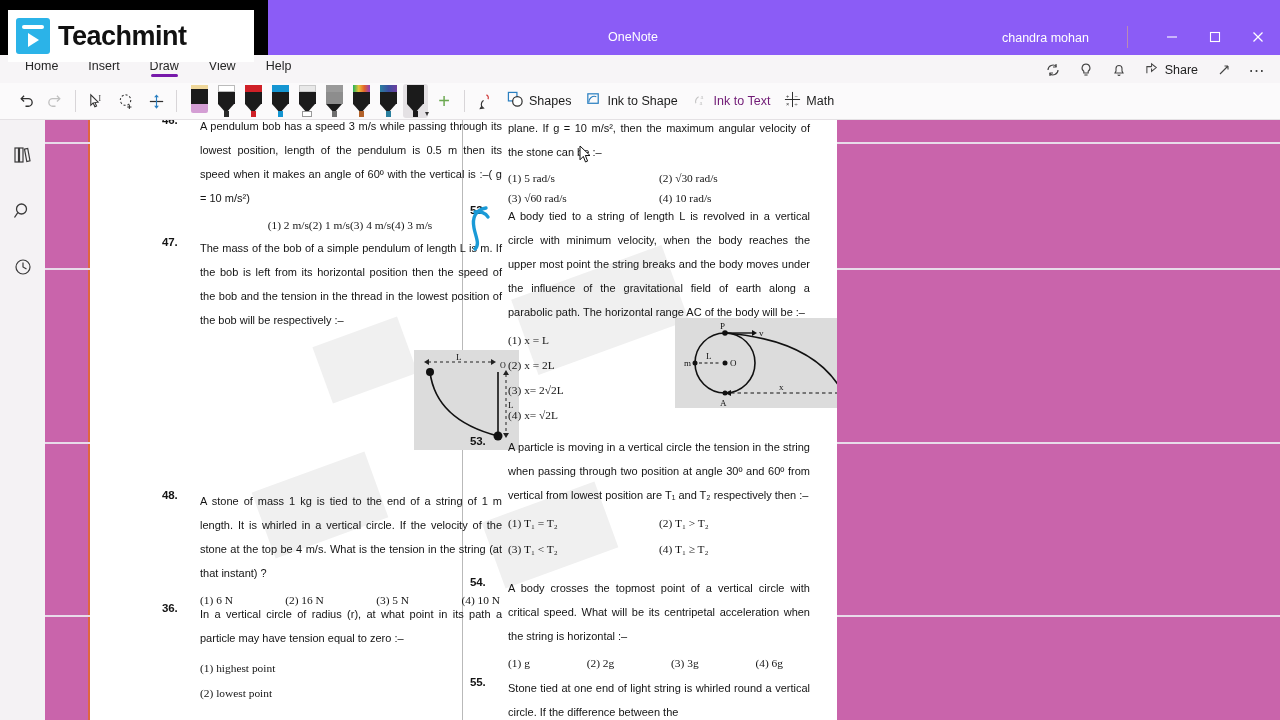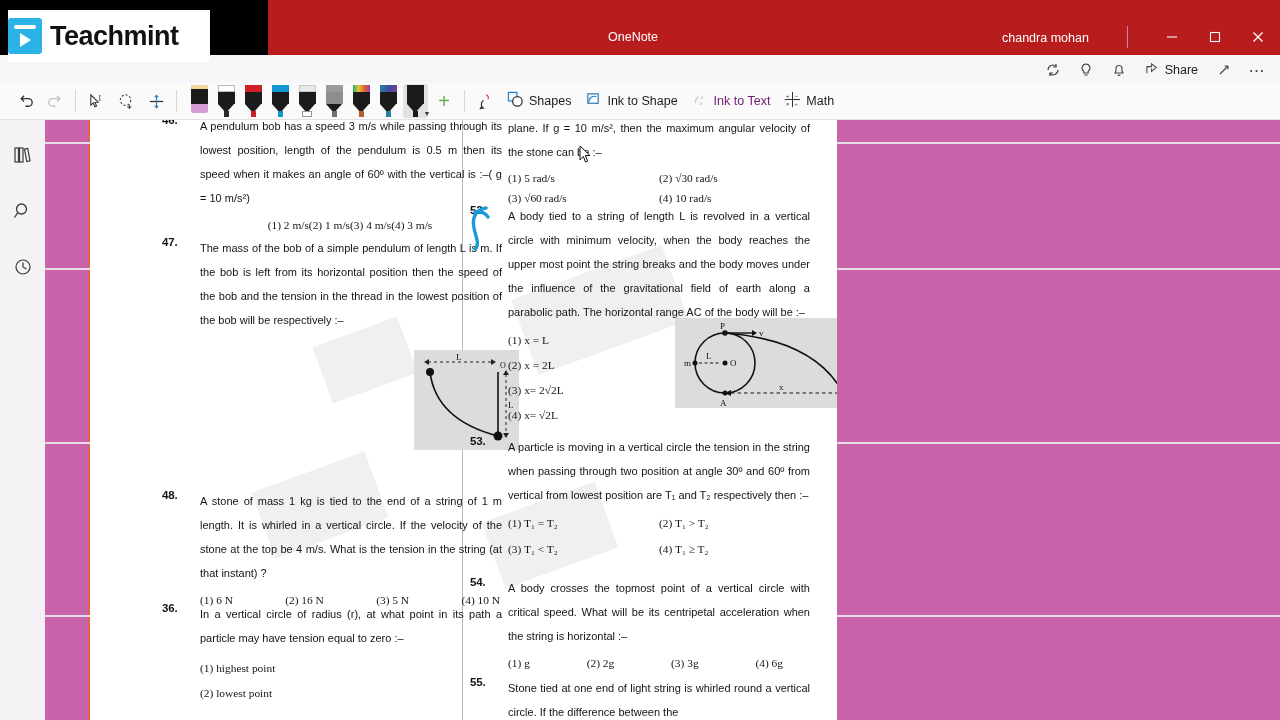--- a/index.html
+++ b/index.html
@@ -7,21 +7,21 @@
     width: 1280px; height: 720px;
     overflow: hidden;
     font-family: "Liberation Sans", sans-serif;
     background: #000;
   }
   #app { position: relative; width: 1280px; height: 720px; background: #ffffff; }
 
   
   .titlebar {
     position: absolute; top: 0; left: 0; width: 1280px; height: 55px;
-    background: #b91c1c;
+    background: #8b5cf6;
     display: flex; align-items: center;
   }
   .titlebar-left-black {
     position: absolute; top:0; left:0; width: 268px; height: 55px; background:#000;
   }
   .tb-title {
     position: absolute; left: 608px; top: 30px; font-size: 12.5px; color: #fff;
   }
   .tb-user {
     position: absolute; left: 1002px; top: 31px; font-size: 12.5px; color: #fff;
@@ -31,22 +31,22 @@
   }
   .winbtn {
     position: absolute; top: 24px; width: 28px; height: 26px;
     color: #fff; font-size: 14px; line-height: 26px; text-align:center;
     cursor: default;
   }
   .winbtn svg { display:block; margin: 7px auto 0; }
 
   
   .logo-box {
-    position: absolute; left: 8px; top: 10px; width: 202px; height: 52px;
-    background: #fff; display: flex; align-items: center; padding-left: 0;
+    position: absolute; left: 8px; top: 10px; width: 246px; height: 52px;
+    background: #fff; display: flex; align-items: center; padding-left: 8px;
     z-index: 30;
   }
   .logo-mark {
     width: 34px; height: 36px; background: #2bb3e8; border-radius: 3px;
     position: relative; margin-right: 8px; flex: none;
   }
   .logo-mark:before {
     content:""; position:absolute; left:6px; top:7px; width:22px; height:4px;
     background:#fff; border-radius:2px;
   }
@@ -200,20 +200,27 @@
         </svg>
     </div>
   </div>
 
   <div class="logo-box">
     <div class="logo-mark"></div>
     <div class="logo-text">Teachmint</div>
   </div>
 
   <div class="ribbon">
+    <div class="tabs">
+      <div class="tab">Home</div>
+      <div class="tab">Insert</div>
+      <div class="tab active">Draw</div>
+      <div class="tab">View</div>
+      <div class="tab">Help</div>
+    </div>
     <div class="topright-icons">
       <div class="tri">
         <svg width="16" height="16" viewBox="0 0 16 16">
             <path d="M3 8a5 5 0 0 1 8.5-3.5M13 8a5 5 0 0 1-8.5 3.5" fill="none" stroke="#444" stroke-width="1.2"></path>
             <path d="M11 2v3h-3M5 14v-3h3" fill="none" stroke="#444" stroke-width="1.2"></path>
           </svg>
       </div>
       <div class="tri">
         <svg width="16" height="16" viewBox="0 0 16 16">
             <path d="M8 2a4 4 0 0 0-2.2 7.3V11h4.4V9.3A4 4 0 0 0 8 2z" fill="none" stroke="#444" stroke-width="1.1"></path>

